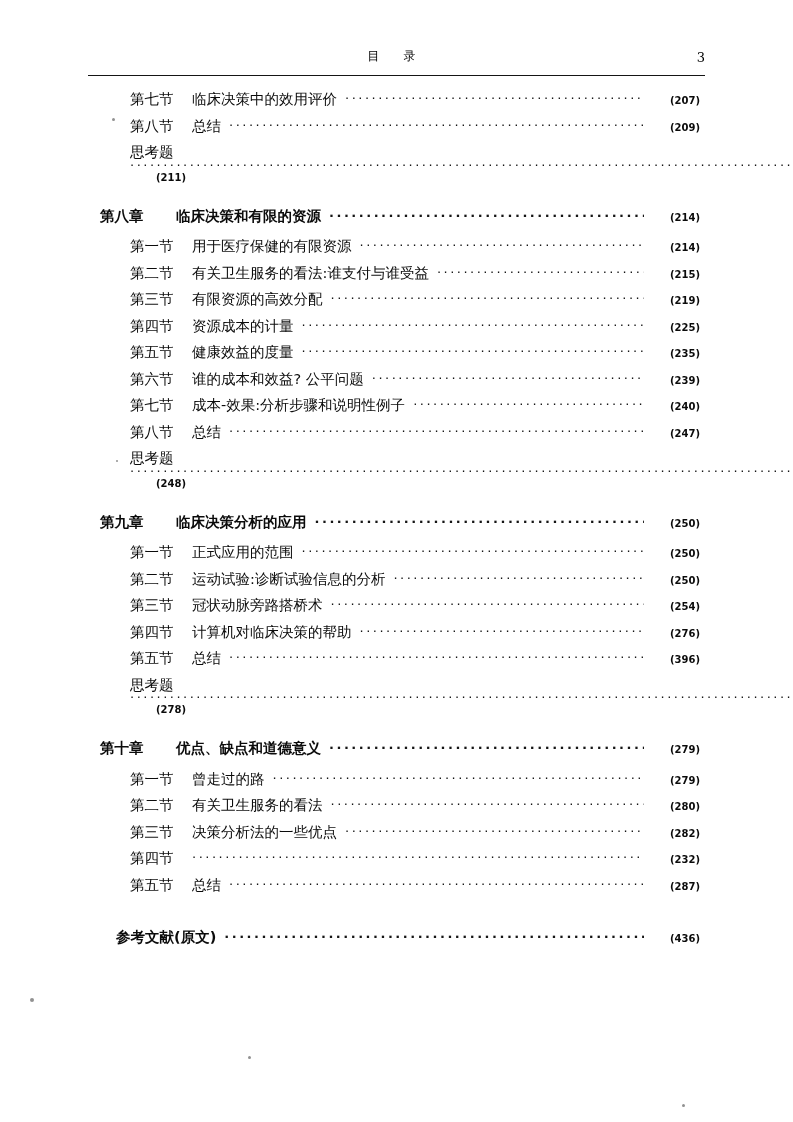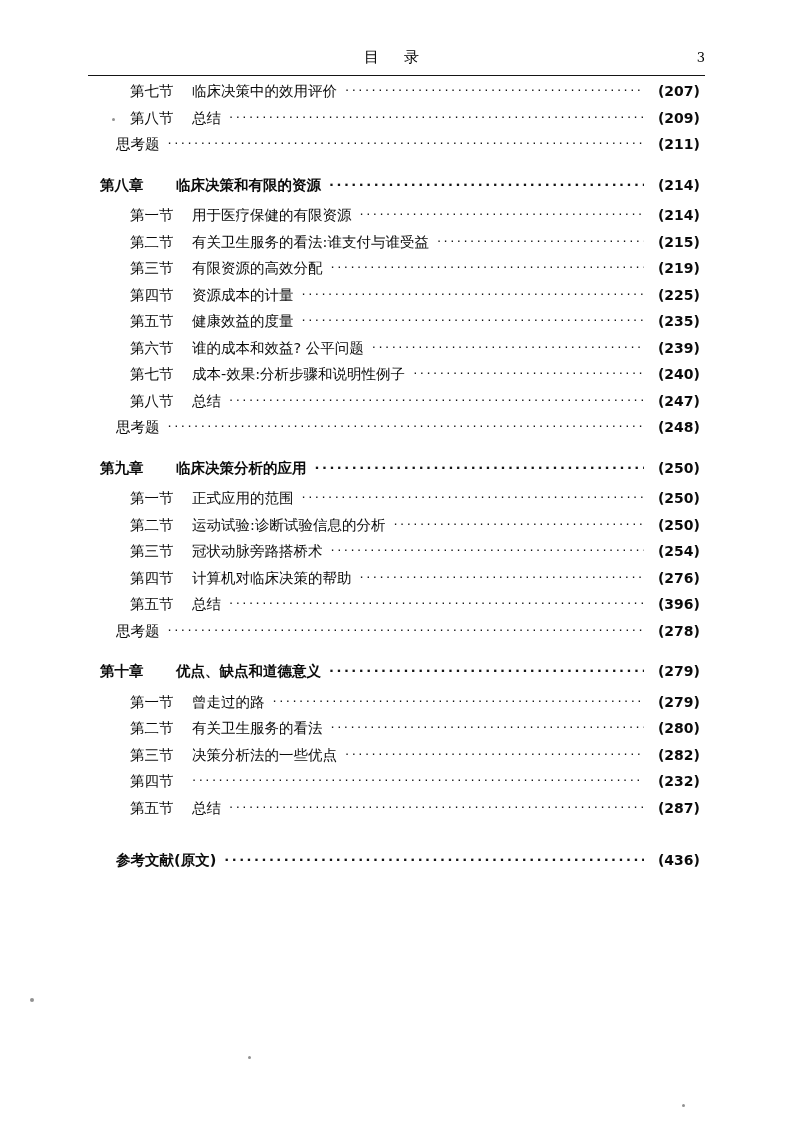--- a/index.html
+++ b/index.html
@@ -30,21 +30,21 @@
     top: 48px;
     left: 88px;
     right: 88px;
     height: 30px;
   }
   .header-title {
     position: absolute;
     left: 50%;
     transform: translateX(-50%);
     top: 0;
-    font-size: 15px;
+    font-size: 12px;
     letter-spacing: 10px;
     font-family: "DejaVu Serif", "Liberation Serif", serif;
     color: #000;
     white-space: nowrap;
   }
   .header-page {
     position: absolute;
     right: 0px;
     top: 2px;
     font-size: 13px;
@@ -55,21 +55,21 @@
     position: absolute;
     left: 0;
     right: 0;
     top: 27px;
     border-bottom: 1px solid #1a1a1a;
   }
 
   
   .toc {
     position: absolute;
-    top: 84px;
+    top: 92px;
     left: 100px;
     width: 600px;
   }
 
   .entry {
     display: flex;
     align-items: baseline;
     font-size: 14.5px;
     line-height: 1.0;
     margin-bottom: 12px;
@@ -79,21 +79,22 @@
     font-weight: bold;
     margin-top: 26px;
     margin-bottom: 16px;
     margin-left: 0px;
     justify-content: flex-end;
   }
   .entry.section {
     margin-left: 30px;
   }
   .entry.quiz {
-    margin-left: 16px;
+    margin-left: 30px;
+    flex-direction: column;
   }
   .entry.ref {
     font-weight: bold;
     margin-top: 38px;
     margin-left: 16px;
   }
 
   .num {
     flex: 0 0 auto;
     min-width: 62px;
@@ -118,21 +119,21 @@
     font-size: 13px;
     color: #1a1a1a;
     position: relative;
     top: -1px;
   }
   .page-no {
     flex: 0 0 auto;
     min-width: 56px;
     text-align: right;
     font-weight: bold;
-    font-size: 14px;
+    font-size: 10px;
     font-family: "DejaVu Sans", "Liberation Sans", sans-serif;
   }
 
   
   .speck {
     position: absolute;
     background: #3a3a3a;
     border-radius: 50%;
     opacity: .55;
   }

